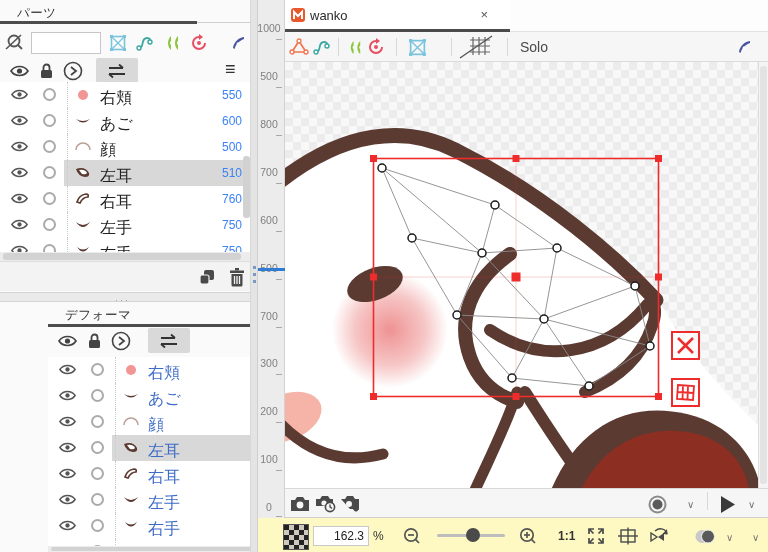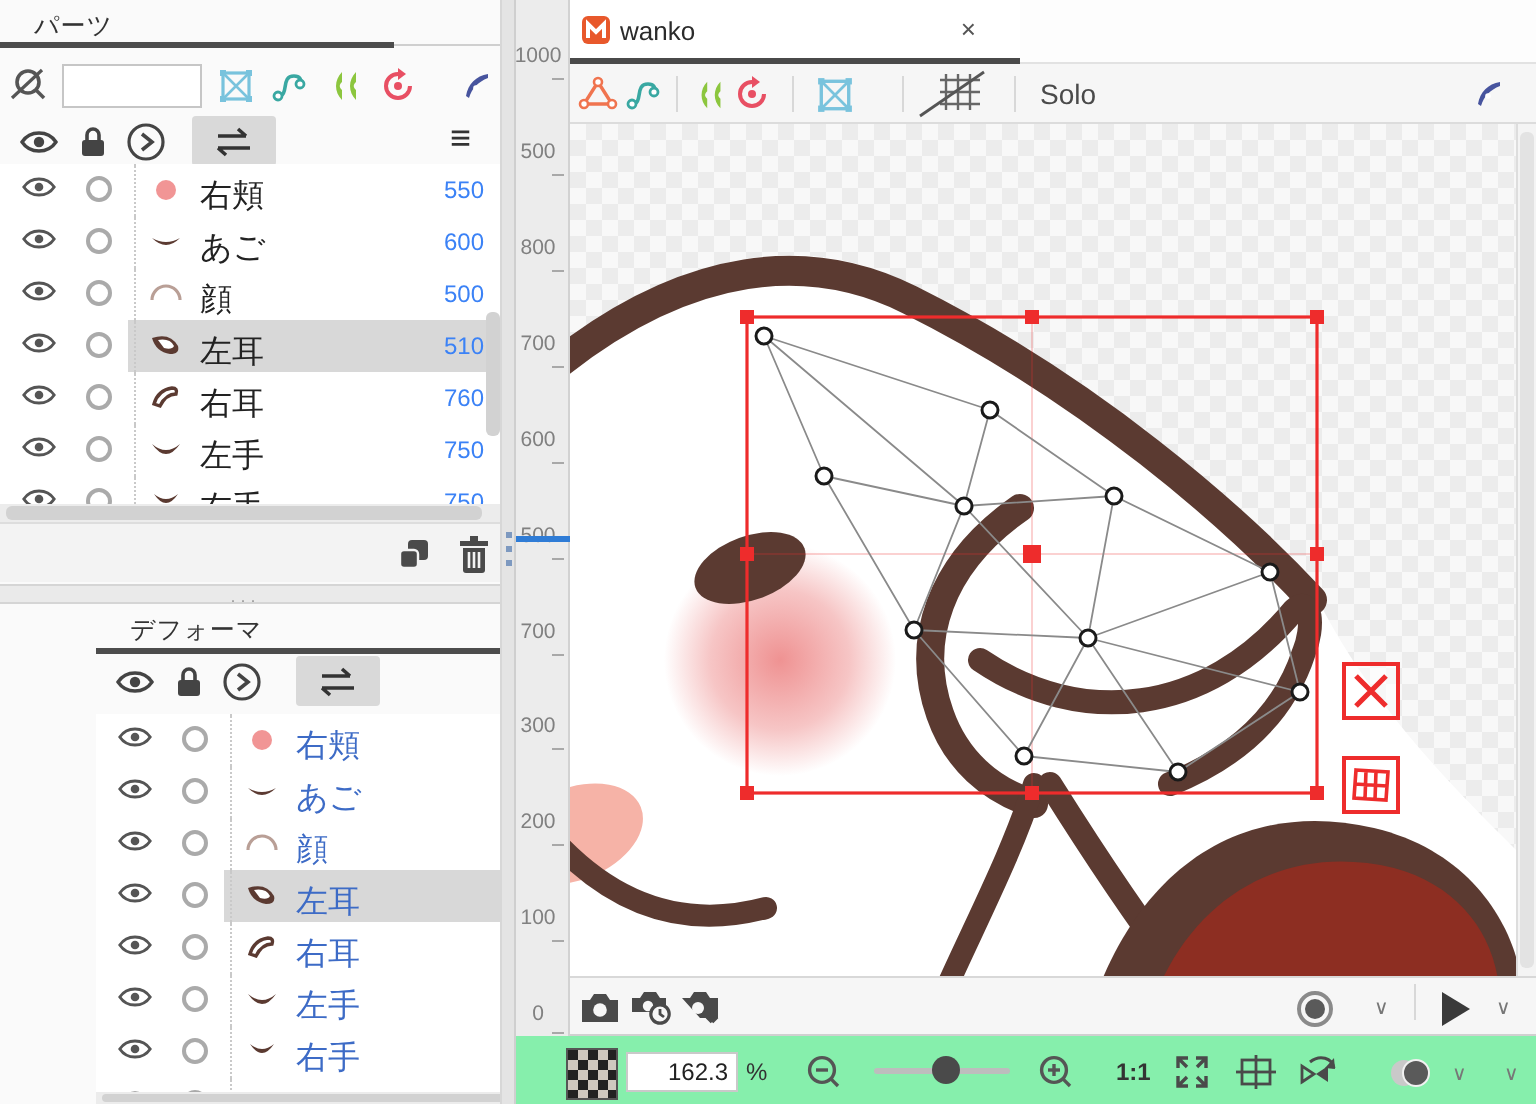--- a/index.html
+++ b/index.html
@@ -75,21 +75,21 @@
       linear-gradient(45deg,#ececec 25%,transparent 25%,transparent 75%,#ececec 75%);
     background-size:16px 16px; background-position:0 0,8px 8px; overflow:hidden; }
 
   #right-scrollbar { left:758px; top:62px; width:10px; height:426px; background:#f4f4f4;
     border-left:1px solid #ddd; }
   #right-scrollbar .thumb { position:absolute; left:1px; top:4px; width:7px; height:418px;
     background:#e3e3e3; border-radius:3px; }
 
   #camera-bar { left:285px; top:488px; width:483px; height:30px; background:#f6f6f6;
     border-top:1px solid #d8d8d8; border-bottom:1px solid #d0d0d0; }
-  #zoom-bar { left:258px; top:518px; width:510px; height:34px; background:#86efac; }
+  #zoom-bar { left:258px; top:518px; width:510px; height:34px; background:#fef9c3; }
 
   .checker-swatch { position:absolute; left:25px; top:6px; width:26px; height:26px;
     border:1px solid #555; background:#222;
     background-image:
       linear-gradient(45deg,#cfc8bf 25%,transparent 25%,transparent 75%,#cfc8bf 75%),
       linear-gradient(45deg,#cfc8bf 25%,transparent 25%,transparent 75%,#cfc8bf 75%);
     background-size:10px 10px; background-position:0 0,5px 5px; }
   .zoom-input { position:absolute; left:55px; top:8px; width:56px; height:20px;
     border:1px solid #c9c9c9; background:#fff; font-size:12px; text-align:right;
     padding:0 4px; color:#222; font-family:"Liberation Sans",sans-serif; }

